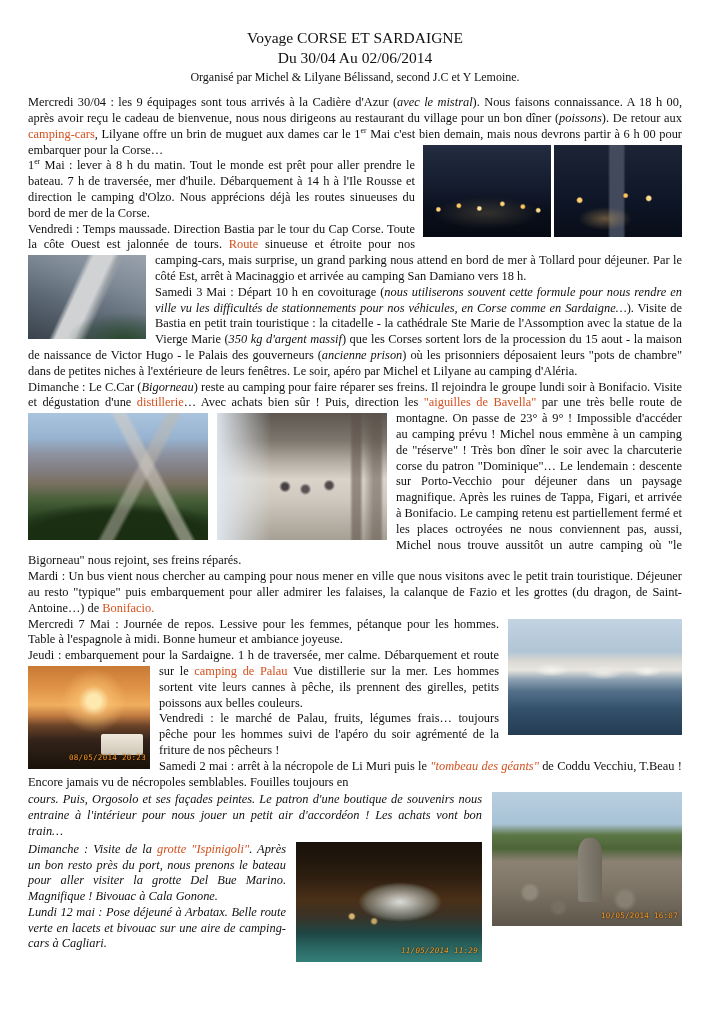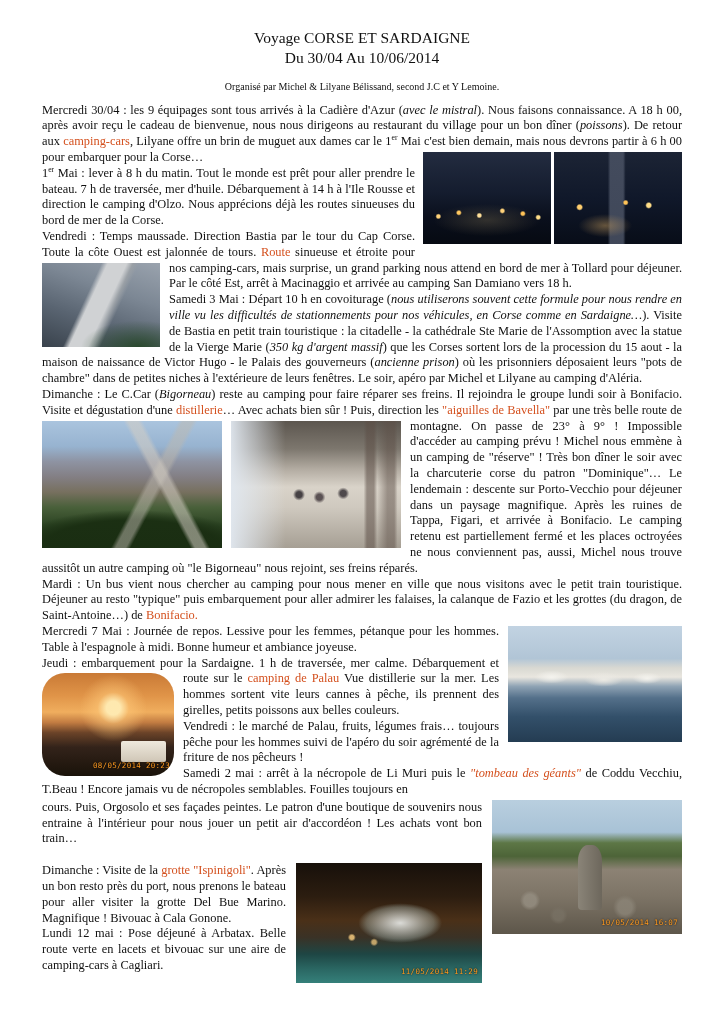--- a/index.html
+++ b/index.html
@@ -1,22 +1,22 @@
 <!DOCTYPE html>
 <html style="--accent-red: #d4501e; --ts-orange: #ff9a1f;"><head>
 <meta charset="utf-8">
 <style>
   html,body { margin:0; padding:0; }
   body { width:724px; background:#ffffff; font-family:"Liberation Serif","DejaVu Serif",serif; color:#101010; }
-  .page { width:724px; min-height:1024px; box-sizing:border-box; padding:28px 42px 12px 42px; background:#fff; }
+  .page { width:724px; min-height:1024px; box-sizing:border-box; padding:28px 42px 12px 28px; background:#fff; }
 
   
   .hdr { text-align:center; margin-bottom:10px; }
   .t1, .t2 { font-size:15.5px; line-height:1.28; }
-  .t3 { font-size:10px; line-height:1.3; margin-top:12px; }
+  .t3 { font-size:12px; line-height:1.3; margin-top:2px; }
 
   
   .bt { font-size:12.4px; line-height:15.8px; text-align:justify; }
   .bt p { margin:0; }
   .bt::after { content:""; display:block; clear:both; }
 
   .seg-i { font-style:italic; }
   .seg-red { color:var(--accent-red,#d4501e); }
   sup { font-size:.62em; line-height:0; vertical-align:super; }
 
@@ -64,57 +64,57 @@
       radial-gradient(circle at 66% 57%, rgba(45,40,45,.8) 0 3px, transparent 6px),
       linear-gradient(90deg, rgba(225,232,240,.95) 0%, rgba(225,232,240,.55) 14%, transparent 32%),
       linear-gradient(90deg, transparent 78%, rgba(92,78,70,.55) 80% 84%, transparent 86%, rgba(92,78,70,.5) 92% 96%, transparent 98%),
       linear-gradient(180deg,#5c564f 0%,#7d776e 22%,#b3aca2 38%,#d9d3c9 52%,#cfc9bf 68%,#a69f94 100%); }
   .ph-harbor { width:174px; height:116px;
     background:
       radial-gradient(ellipse 14% 8% at 25% 44%, #f4f3ee, transparent 70%),
       radial-gradient(ellipse 16% 9% at 55% 46%, #eceae4, transparent 70%),
       radial-gradient(ellipse 12% 7% at 80% 45%, #f4f3ee, transparent 70%),
       linear-gradient(180deg,#c2d3e2 0%,#b1c5d6 28%,#d8d8d2 36%,#e9e6df 44%,#8fa3b4 52%,#54708a 62%,#33506a 78%,#243c52 100%); }
-  .ph-sunset { width:132px; height:103px;
+  .ph-sunset { width:122px; height:103px;
     background:
       radial-gradient(circle at 54% 34%, rgba(255,236,180,.95) 0 7%, rgba(255,200,120,.55) 16%, transparent 34%),
-      linear-gradient(180deg,#c97a36 0%,#e09448 22%,#f0ae5e 38%,#c27c42 48%,#6b4328 58%,#33231a 72%,#191209 100%); border-radius: 23px; }
+      linear-gradient(180deg,#c97a36 0%,#e09448 22%,#f0ae5e 38%,#c27c42 48%,#6b4328 58%,#33231a 72%,#191209 100%); }
   .camper { position:absolute; right:6%; bottom:14%; width:34%; height:20%; border-radius:2px;
     background:linear-gradient(180deg,#efe9dd,#cfc6b6); }
   .ph-ruins { width:190px; height:134px;
     background:
       radial-gradient(circle at 20% 75%, rgba(150,143,130,.8) 0 6px, transparent 10px),
       radial-gradient(circle at 70% 80%, rgba(140,133,120,.8) 0 7px, transparent 12px),
       radial-gradient(circle at 35% 86%, rgba(120,113,100,.8) 0 5px, transparent 9px),
       linear-gradient(180deg,#b9cfdf 0%,#a8c2d6 24%,#5d7746 32%,#4d6438 42%,#8c8274 52%,#7d7466 72%,#6b6356 88%,#5d564a 100%); }
   .stone { position:absolute; left:45%; bottom:18%; width:13%; height:48%;
     background:linear-gradient(90deg,#8a8478,#6d675c);
     border-radius:40% 40% 4px 4px / 25% 25% 4px 4px; }
   .ph-cave { width:186px; height:120px;
     background:
       radial-gradient(ellipse 30% 22% at 56% 50%, rgba(235,238,236,.9), rgba(180,200,195,.35) 60%, transparent 75%),
       radial-gradient(circle at 30% 62%, rgba(255,210,130,.8) 0 2px, transparent 4px),
       radial-gradient(circle at 42% 66%, rgba(255,210,130,.7) 0 2px, transparent 4px),
       linear-gradient(180deg,#17100a 0%,#2c1d10 28%,#4a3018 48%,#3a3226 62%,#1e4644 76%,#2a6662 88%,#35807a 100%); }
 
   
   .row-ruins { display:flex; gap:10px; margin-top:2px; }
-  .col-main { flex:1; min-width:0; }
+  .col-main { flex:1; min-width:0;font-style:italic; }
   .col-right { width:190px; flex:0 0 auto; }
-  .row-cave { display:flex; gap:10px; margin-top:16px; }
+  .row-cave { display:flex; gap:10px; margin-top:2px; }
   .col-text { flex:1; min-width:0; }
 </style>
 </head>
 <body>
 
 <div class="page">
 
   <div class="hdr">
     <div class="t1">Voyage CORSE ET SARDAIGNE</div>
-    <div class="t2">Du 30/04 Au 10/06/2014</div>
+    <div class="t2">Du 30/04 Au 02/06/2014</div>
     <div class="t3">Organisé par Michel &amp; Lilyane Bélissand, second J.C et Y Lemoine.</div>
   </div>
 
   <div class="bt">
 
     <p>
       <span><span>Mercredi 30/04 : les 9 équipages sont tous arrivés à la Cadière d'Azur (</span><span class="seg-i">avec le mistral</span><span>). Nous faisons connaissance. A 18 h 00, après avoir reçu le cadeau de bienvenue, nous nous dirigeons au restaurant du village pour un bon dîner (</span><span class="seg-i">poissons</span><span>). De retour aux </span><span class="seg-red">camping-cars</span><span>, Lilyane offre un brin de muguet aux dames car le 1</span><sup>er</sup><span> Mai c'est bien demain,</span></span><span class="pair">
           <span class="ph ph-night1"></span>
           <span class="ph ph-night2"></span>
         </span><span><span> mais nous devrons partir à 6 h 00 pour embarquer pour la Corse…</span></span>

